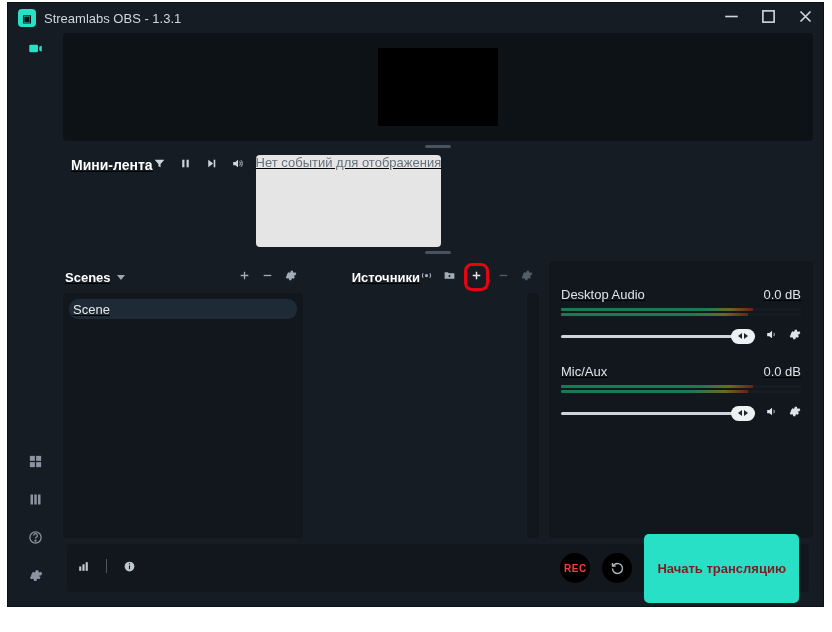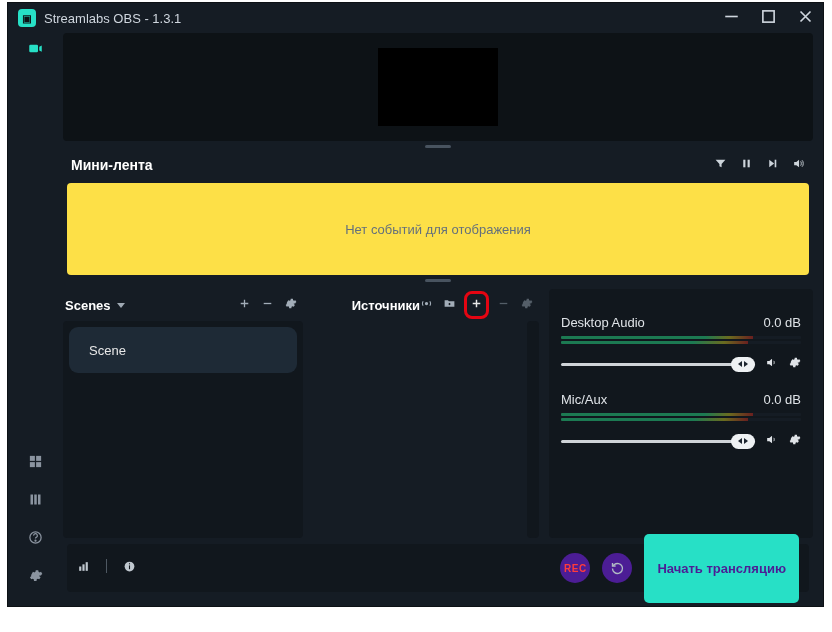--- a/index.html
+++ b/index.html
@@ -18,57 +18,57 @@
   .icon-teal { color:#27e0c6; }
 
   .main { flex:1; display:flex; flex-direction:column; padding:0 10px 10px 0; min-width:0; }
 
   .preview { height:108px; background:#0d1216; border-radius:4px; display:flex; align-items:center; justify-content:center; }
   .preview-inner { width:120px; height:78px; background:#000; }
 
   .grip { height:10px; display:flex; align-items:center; justify-content:center;}
   .grip div { width:26px; height:3px; background:#48535f; border-radius:2px; }
 
-  .minifeed { display:flex; flex-direction:column; }
+  .minifeed { display:flex; flex-direction:row;text-decoration:underline; }
   .minifeed-head { height:28px; display:flex; align-items:center; color:#fff; font-weight:bold; font-size:14px; padding:0 8px;}
   .minifeed-head .icons { margin-left:auto; display:flex; gap:13px; color:#cdd4db;}
-  .minifeed-body { height:92px; background:#fde047; border-radius:4px; display:flex; align-items:center; justify-content:center; margin:4px 4px 0 4px; color:#64707c; font-size:13px;}
-
-  .panels { flex:1; display:flex; gap:10px; margin-top:4px; min-height:0;}
+  .minifeed-body { height:92px; background:#e5e5e5; border-radius:4px; display:flex; align-items:flex-start; justify-content:center; margin:4px 4px 0 4px; color:#64707c; font-size:13px;}
+
+  .panels { flex:1; display:flex; gap:10px; margin-top:4px; min-height:0;text-decoration:underline;}
   .panel { background:transparent; display:flex; flex-direction:column; min-width:0;}
   .panel.scenes { width:240px; }
   .panel.sources { width:226px;align-items:flex-end; }
   .panel.mixer { flex:1; }
   .panel-head { height:32px; display:flex; align-items:center; color:#fff; font-size:13px; padding:0 6px 0 2px;}
   .panel-head .lbl { font-weight:600;}
   .panel-head .icons { margin-left:auto; display:flex; align-items:center; gap:10px; color:#a2adb8;}
   .panel-body { flex:1; background:#11171d; border-radius:4px; padding:6px; overflow:hidden;}
-  .scene-row { background:#1e2a36; border-radius:9px; height:46px; display:flex; align-items:center; padding:0 20px; color:#e8e8e8; font-size:13px;}
+  .scene-row { background:#1e2a36; border-radius:9px; height:20px; display:flex; align-items:center; padding:0 4px; color:#e8e8e8; font-size:13px;}
   .drop { display:inline-flex; align-items:center; gap:6px; cursor:pointer; }
   .tri-down { width:0; height:0; border-left:4px solid transparent; border-right:4px solid transparent; border-top:5px solid #9fa9b3; display:inline-block;}
 
   .highlight { border:3px solid #e40512; border-radius:8px; padding:3px 3px; margin:-3px -2px; }
 
   
   .mixer-item { margin:20px 6px 14px 6px; color:#dfe3e7; font-size:13px;}
   .mixer-top { display:flex; justify-content:space-between; margin-bottom:6px;}
   .meter { height:3px; background:linear-gradient(to right,#1c7a52 0%,#1c7a52 60%,#6a6b1f 70%,#6a1f1f 80%,#151c24 80%); border-radius:1px; margin-bottom:2px;}
   .meter2 { height:3px; background:linear-gradient(to right,#1c7a52 0%,#1c7a52 55%,#6a6b1f 68%,#6a1f1f 78%,#151c24 78%); border-radius:1px; margin-bottom:12px;}
   .slider-row { display:flex; align-items:center; gap:10px;}
   .slider { position:relative; flex:1; height:3px; background:#cfd4d8; border-radius:2px;}
   .slider .knob { position:absolute; right:0; top:-6px; width:24px; height:15px; background:#eef1f3; border-radius:8px; display:flex; align-items:center; justify-content:center; gap:2px; font-size:8px; color:#1b242e;}
   .slider .knob::before,.slider .knob::after{content:"";width:0;height:0;border-top:3px solid transparent;border-bottom:3px solid transparent;}
   .slider .knob::before{border-right:4px solid #1b242e;}
   .slider .knob::after{border-left:4px solid #1b242e;}
 
   .bottombar { height:48px; margin:6px 4px 4px 4px; background:#11171d; border-radius:4px; display:flex; align-items:center; padding:0 10px; gap:12px;}
   .bottombar .left { display:flex; gap:14px; color:#c0c8cf;}
-  .circle-btn { width:30px; height:30px; border-radius:15px; background:#4c1d95; display:flex; align-items:center; justify-content:center; color:#b1bbc4; font-size:12px;}
+  .circle-btn { width:30px; height:30px; border-radius:15px; background:#000000; display:flex; align-items:center; justify-content:center; color:#b1bbc4; font-size:12px;}
   .rec { color:#ff3b3b; font-weight:700; font-size:10px; letter-spacing:0.5px;}
-  .go-live { background:#27e0c6; color:#4c1d95; font-weight:600; font-size:13px; padding:27px 13px; border-radius:5px; cursor:pointer; white-space:nowrap;}
+  .go-live { background:#27e0c6; color:#7f1d1d; font-weight:600; font-size:13px; padding:27px 13px; border-radius:5px; cursor:pointer; white-space:nowrap;}
   .bottombar .spacer{flex:1;}
 
   svg { width:15px; height:15px; }
   .sm svg { width:13px; height:13px;}
   .vdiv { width:1px; height:14px; background:#4e5862; margin:0 2px;}
 </style>
 </head>
 <body>
 
 <div class="window">

